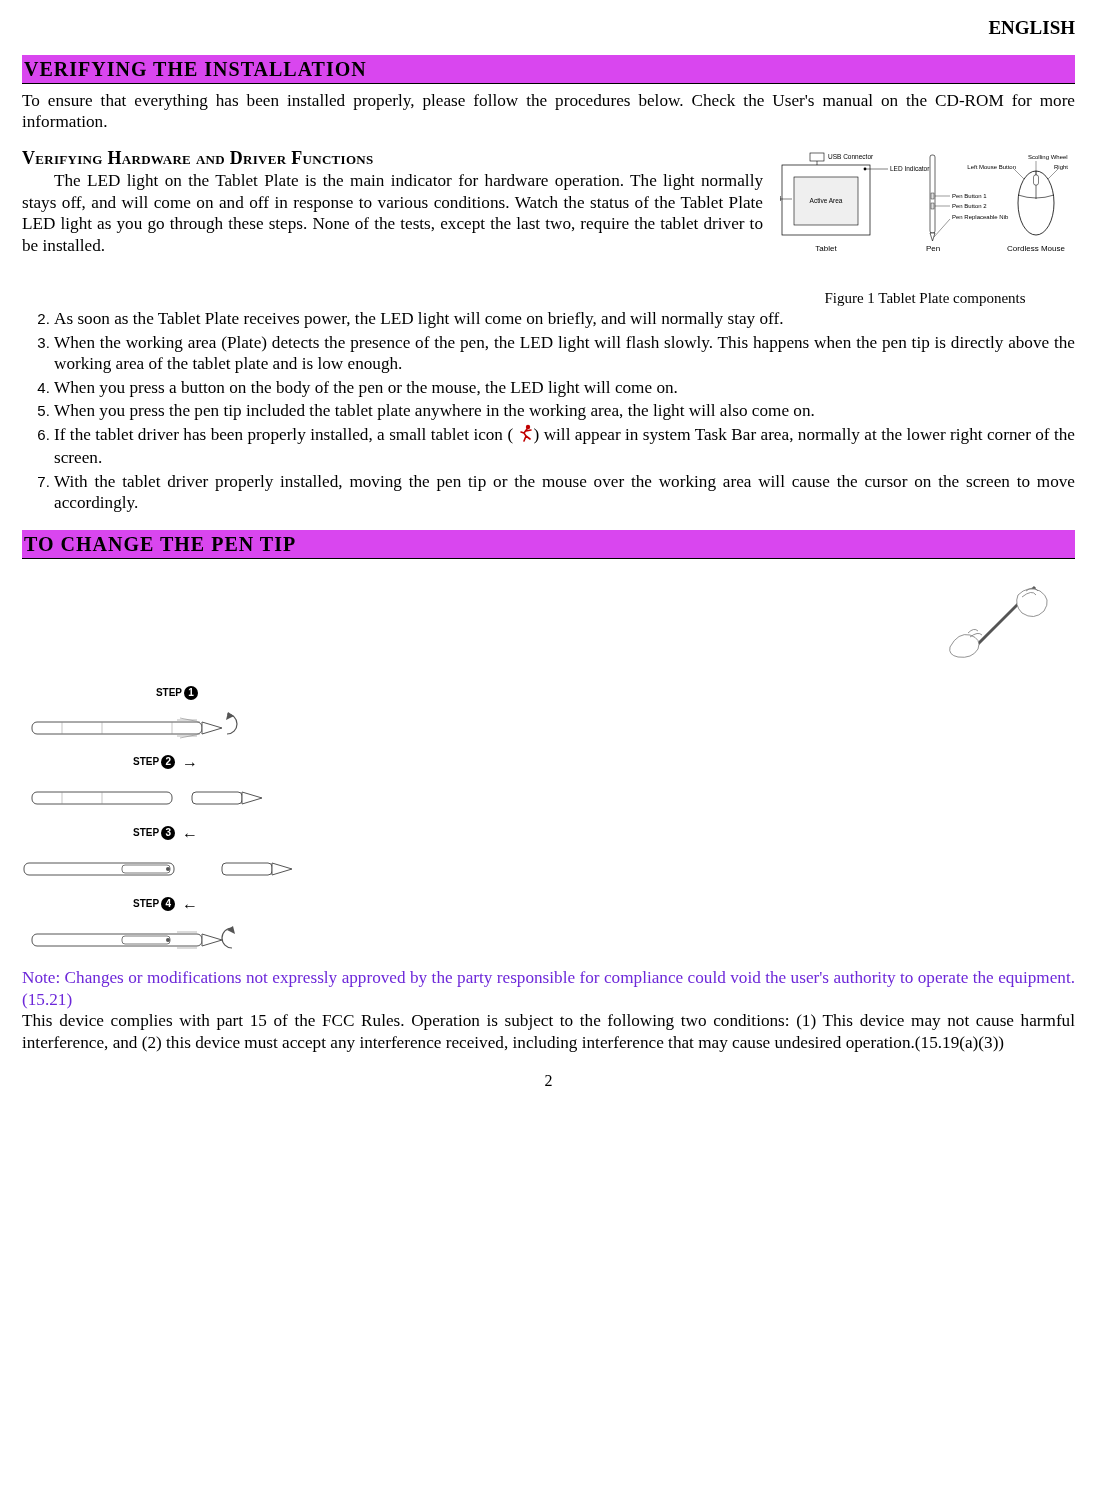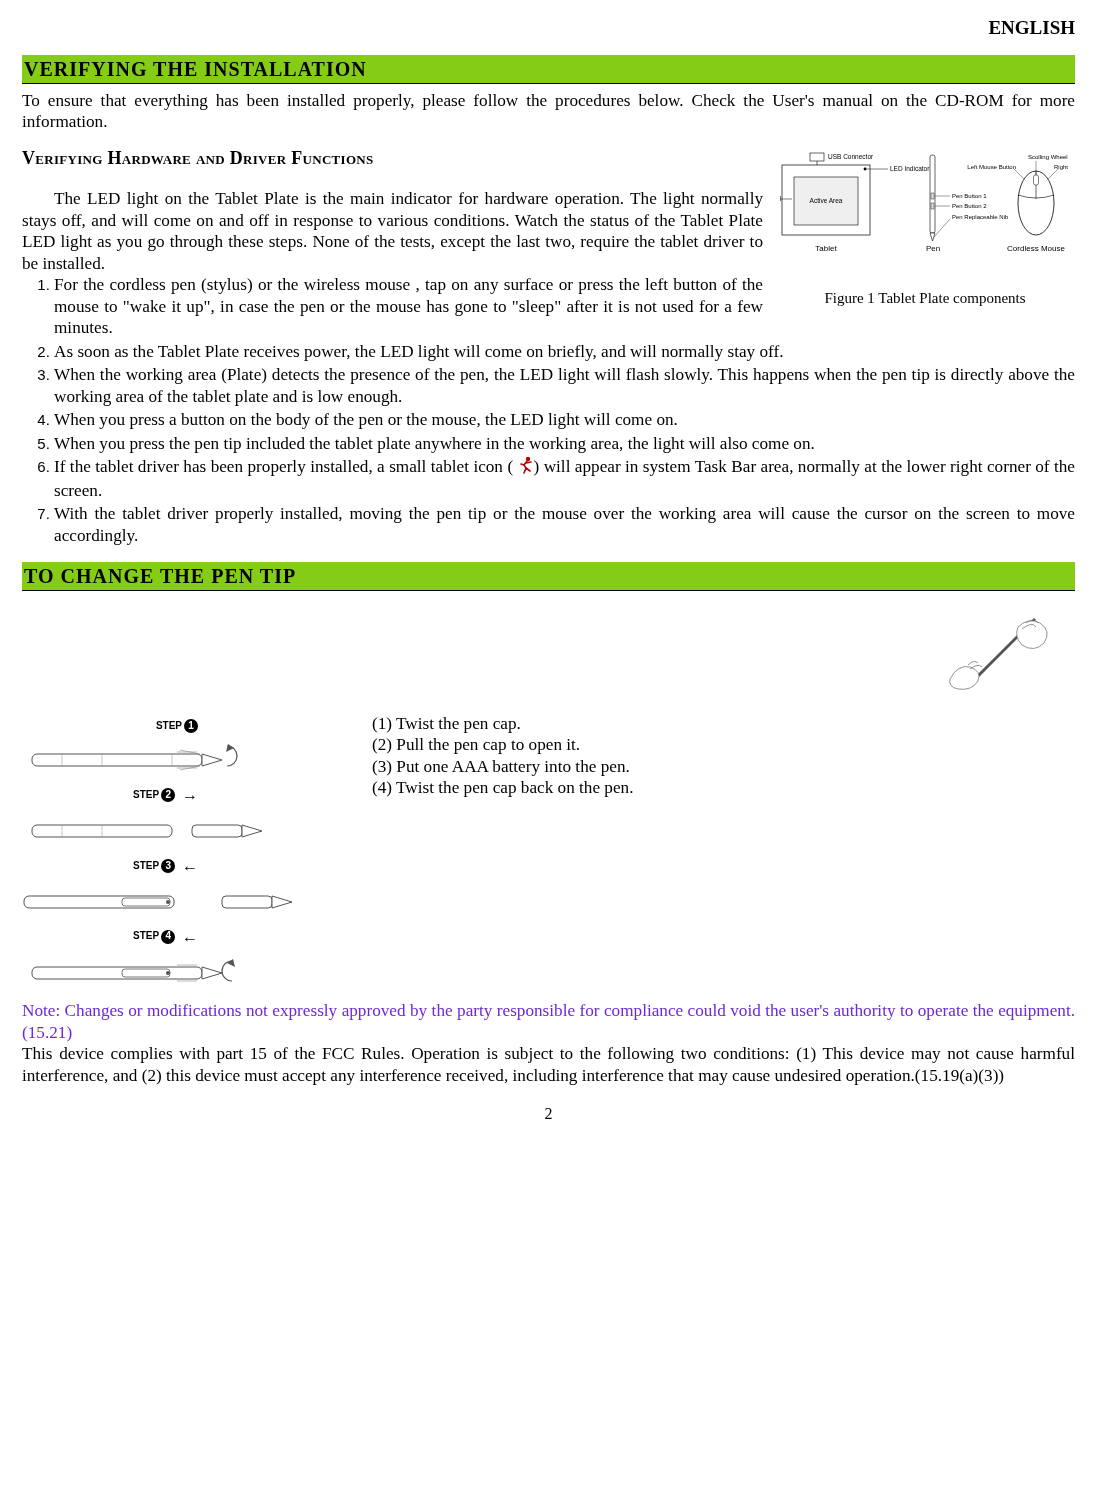--- a/index.html
+++ b/index.html
@@ -23,21 +23,21 @@
     margin-bottom: 15px;
   }
   .section-title {
     font-weight: bold;
     font-family: "Times New Roman", Times, serif;
     font-size: 20px;
     letter-spacing: 1px;
     border-bottom: 1.5px solid #000;
     padding-bottom: 1px;
     margin-bottom: 6px;
-    background: #84cc16;
+    background: #d946ef;
     padding-left: 2px;
     padding-top: 2px;
   }
   .intro {
     text-align: justify;
     margin-bottom: 14px;
   }
   .two-col {
     display: flex;
     gap: 12px;
@@ -50,21 +50,21 @@
     width: 300px;
     flex: none;
     font-size: 14px;
     text-align: center;
   }
   .subhead {
     font-variant: small-caps;
     font-weight: bold;
     font-size: 18px;
     letter-spacing: 0.3px;
-    margin-bottom: 19px;
+    margin-bottom: 1px;
   }
   .indent {
     text-indent: 32px;
   }
   ol.num-list {
     margin: 0;
     padding-left: 32px;
   }
   ol.num-list > li {
     margin-bottom: 2px;
@@ -98,21 +98,21 @@
   }
   .pentip-fig {
     width: 150px;
     flex: none;
     text-align: center;
   }
   .note-label { font-weight: bold; }
   .replace-block {
     display: flex;
     gap: 40px;
-    align-items: flex-start;
+    align-items: center;
   }
   .replace-left {
     width: 300px;
     flex: none;
   }
   .replace-right {
     padding-top: 0;
   }
   .battery-steps-list {
     margin: 0;
@@ -163,23 +163,20 @@
 <div class="lang-header">ENGLISH</div>
 
 <div class="section-title">VERIFYING THE INSTALLATION</div>
 
 <div class="intro">To ensure that everything has been installed properly, please follow the procedures below. Check the User's manual on the CD-ROM for more information.</div>
 
 <div class="two-col">
   <div class="left">
     <div class="subhead">Verifying Hardware and Driver Functions</div>
     <div class="indent">The LED light on the Tablet Plate is the main indicator for hardware operation.  The light normally stays off, and will come on and off in response to various conditions. Watch the status of the Tablet Plate LED light as you go through these steps.  None of the tests, except the last two, require the tablet driver to be installed.</div>
-    <ol class="num-list" start="1">
-      <li>For the cordless pen (stylus) or the wireless mouse , tap on any surface or press the left button of the mouse to "wake it up", in case the pen or the mouse has gone to "sleep" after it is not used for a few minutes.</li>
-    </ol>
   </div>
   <div class="right">
     
     <svg class="tablet-diagram" width="290" height="122" viewBox="0 0 290 122">
 
       <rect x="2" y="18" width="88" height="70" fill="none" stroke="#000" stroke-width="0.7"></rect>
       <rect x="14" y="30" width="64" height="48" fill="#efefef" stroke="#000" stroke-width="0.6"></rect>
       <text x="46" y="56" font-size="6.5" text-anchor="middle">Active Area</text>
 
       <rect x="30" y="6" width="14" height="8" fill="none" stroke="#000" stroke-width="0.6"></rect>
@@ -335,26 +332,18 @@
       <circle cx="146" cy="18" r="2" fill="#555"></circle>
       <path d="M210,6 A10,10 0 1,0 210,26" fill="none" stroke="#555" stroke-width="1.2"></path>
       <polygon points="211,4 205,8 213,12" fill="#555"></polygon>
       <g stroke="#888" stroke-width="0.6">
           <line x1="155" y1="10" x2="175" y2="10"></line>
           <line x1="155" y1="26" x2="175" y2="26"></line>
         </g>
     </svg>
   </div>
 
-  <div class="replace-right">
-    <ul class="battery-steps-list">
-      <li>(1)  Twist the pen cap.</li>
-      <li>(2)  Pull the pen cap to open it.</li>
-      <li>(3)  Put one AAA battery into the pen.</li>
-      <li>(4)  Twist the pen cap back on the pen.</li>
-    </ul>
-  </div>
 </div>
 
 <div class="compliance-red">Note:  Changes or modifications not expressly approved by the party responsible for compliance could void the user's authority to operate the equipment. (15.21)</div>
 <div class="compliance">This device complies with part 15 of the FCC Rules. Operation is subject to the following two conditions: (1) This device may not cause harmful interference, and (2) this device must accept any interference received, including interference that may cause undesired operation.(15.19(a)(3))</div>
 
 <div class="page-num">2</div>
 
 </body></html>

